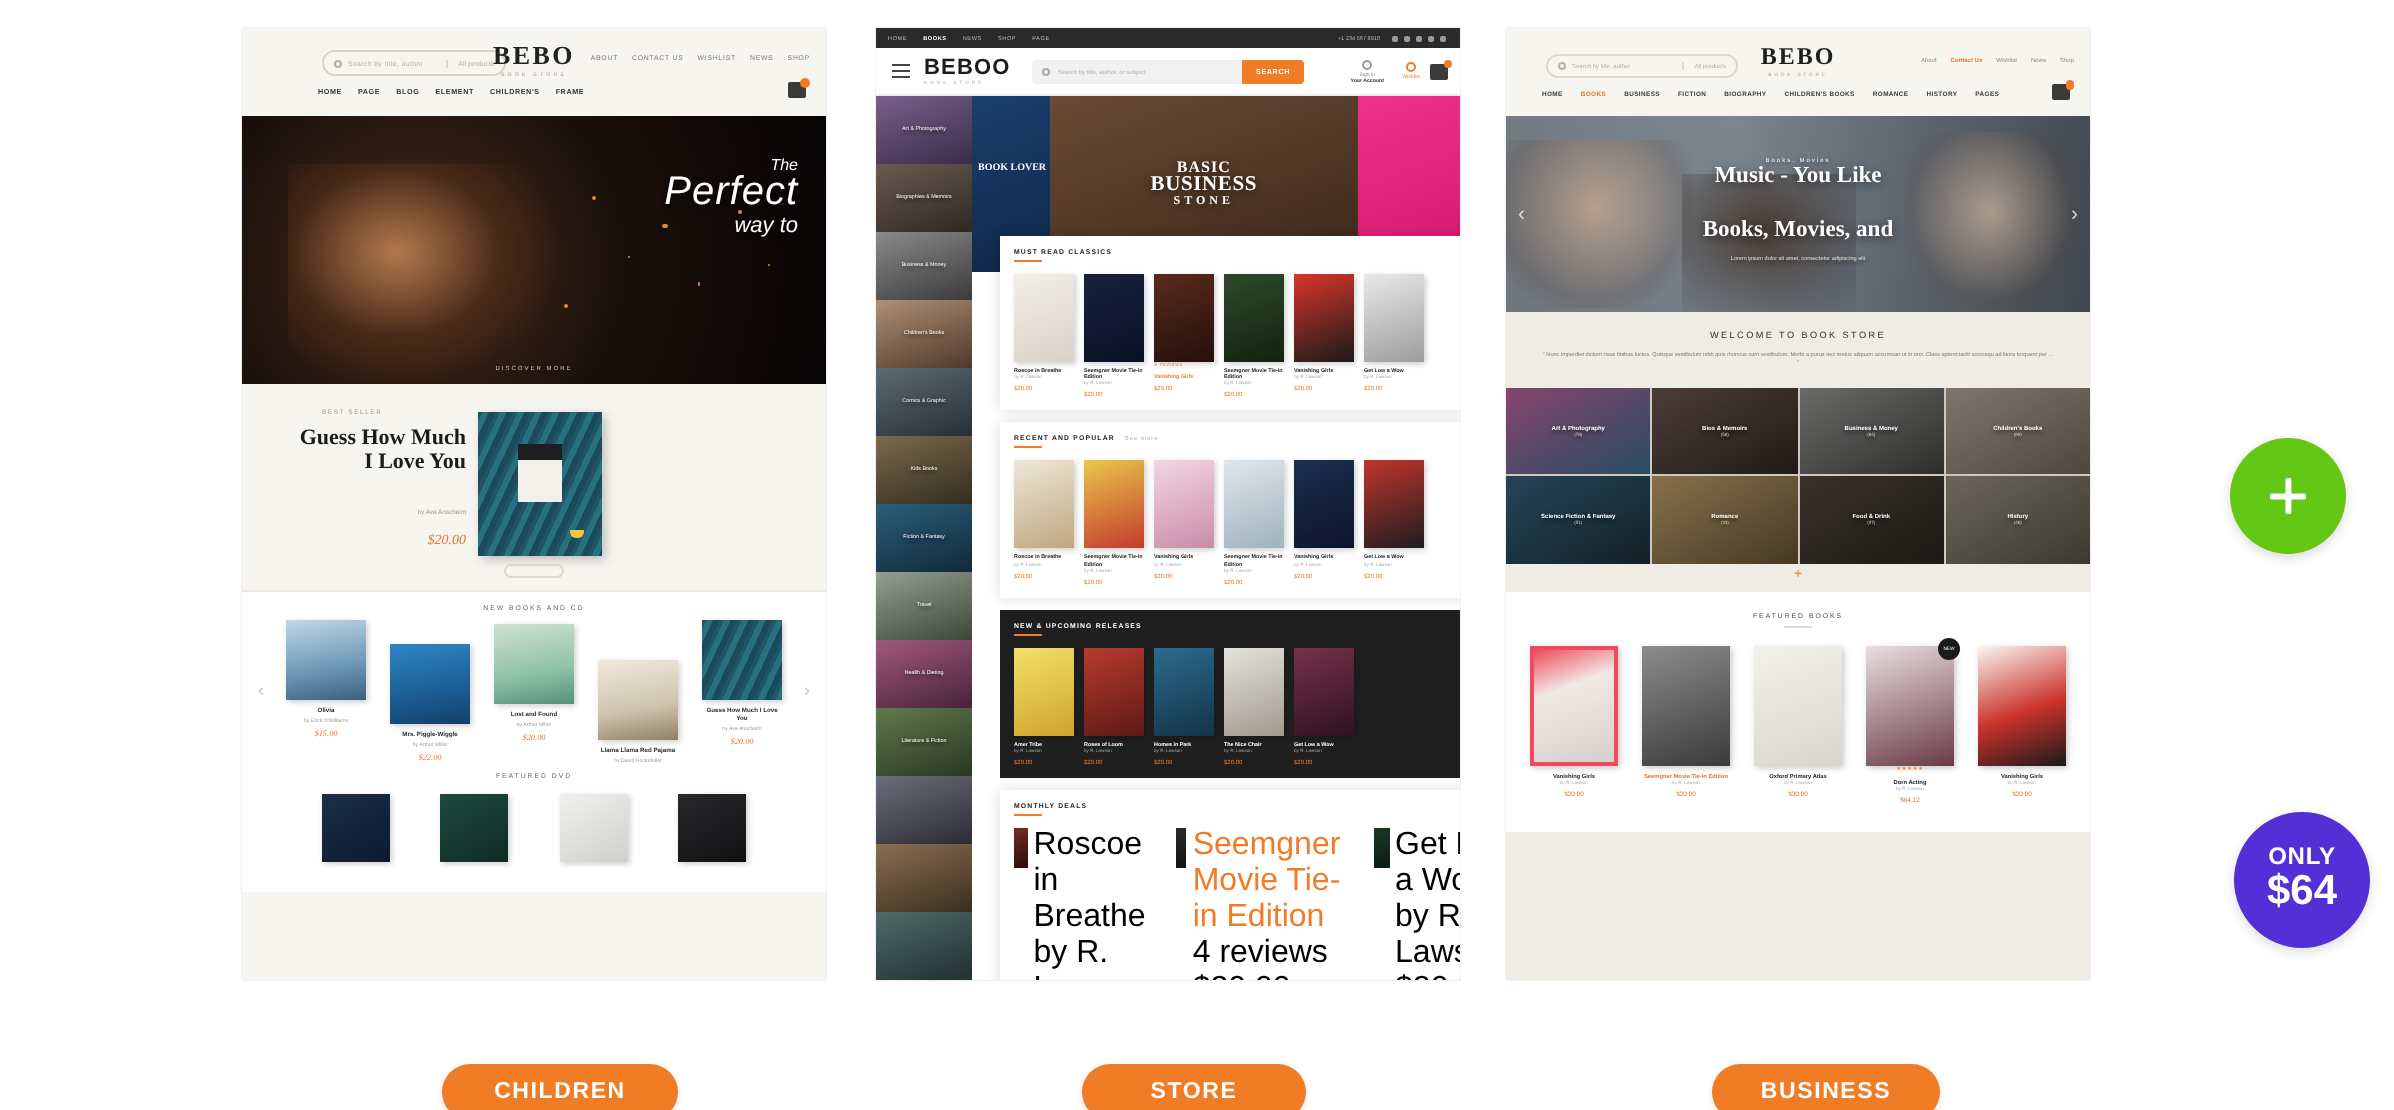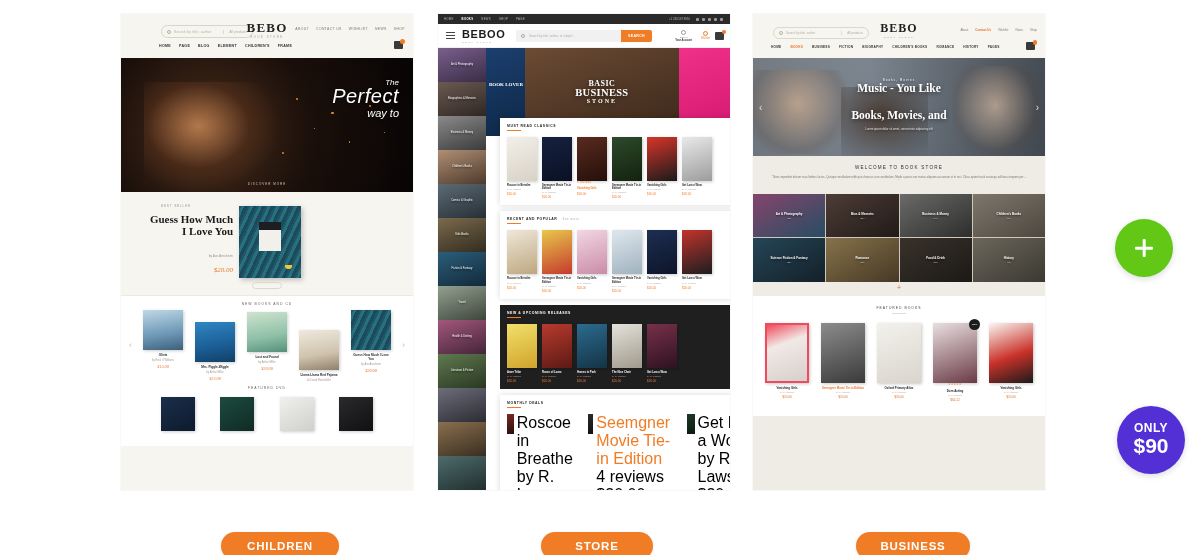--- a/index.html
+++ b/index.html
@@ -753,20 +753,20 @@
       </div>
     </div>
   </div>
 
   <div class="fab">
     <span class="plus"></span>
   </div>
 
   <div class="price-badge">
     <div class="only">ONLY</div>
-    <div class="amt">$90</div>
+    <div class="amt">$64</div>
   </div>
 
   <div class="cta cta-children">CHILDREN</div>
   <div class="cta cta-store">STORE</div>
   <div class="cta cta-library">BUSINESS</div>
 
 </div>
 
 </body></html>

